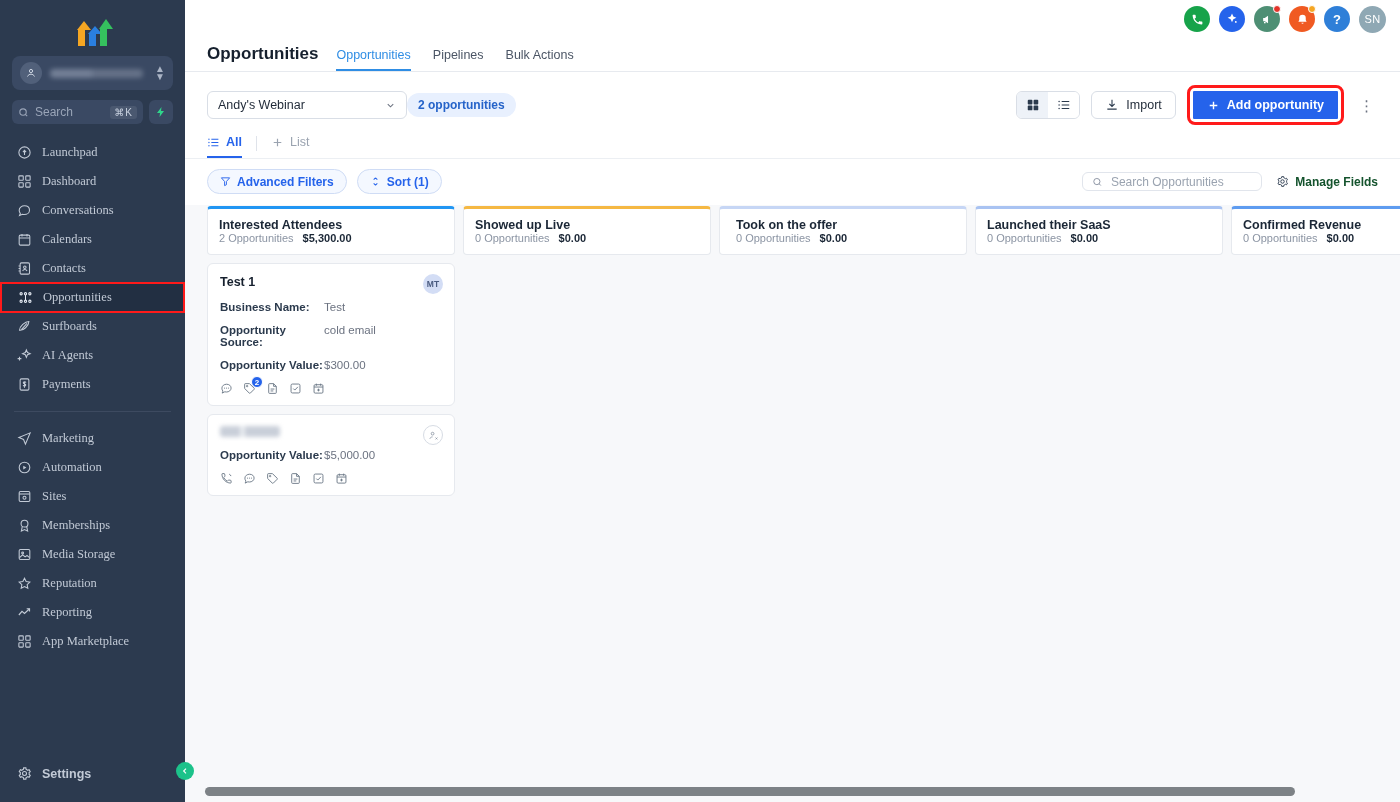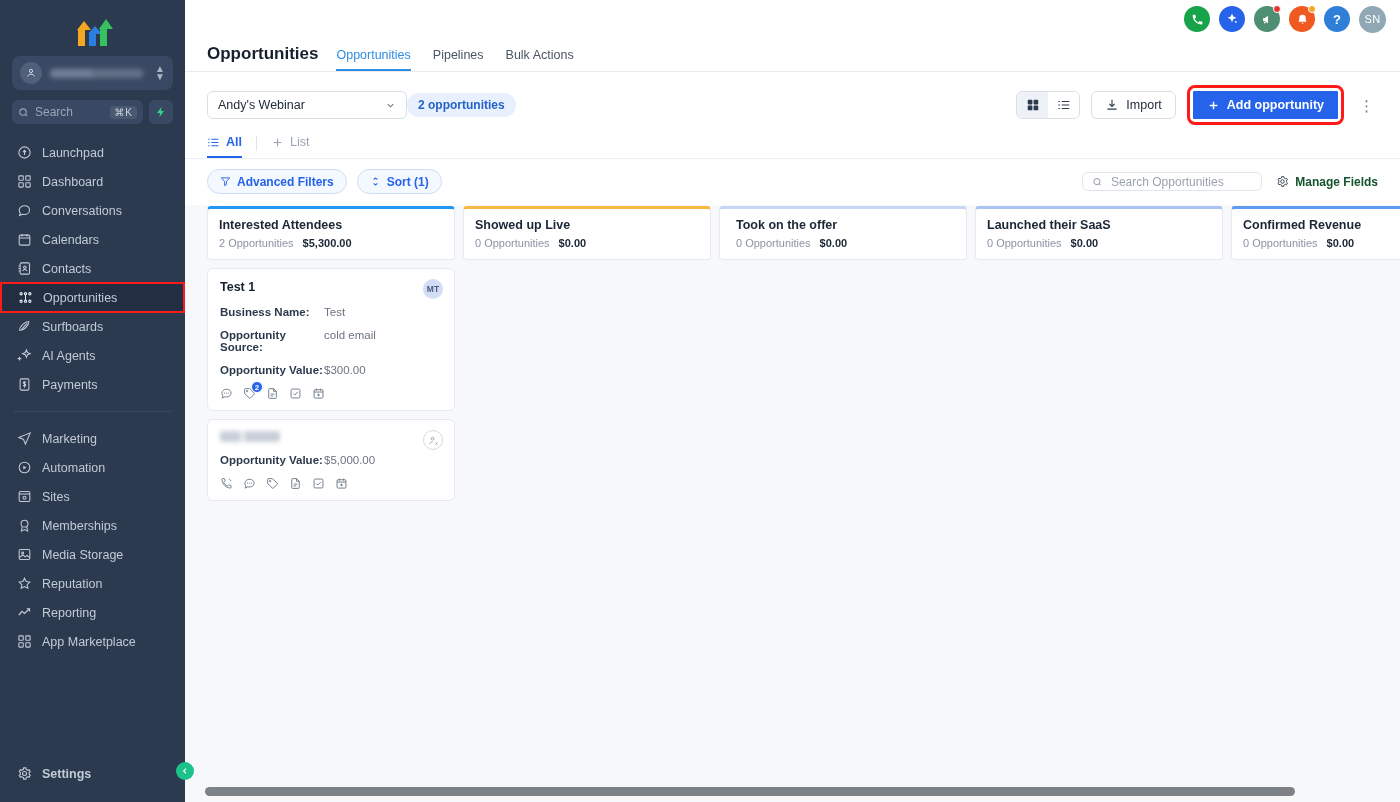--- a/index.html
+++ b/index.html
@@ -55,21 +55,21 @@
   .search-box .ph { color:#9aa5b8; font-size:12px; flex:1; }
   .kbd {
     background:#4a5870; color:#c9d2e0; font-size:10px;
     border-radius:3px; padding:1px 4px; letter-spacing:1px;
   }
   .bolt-btn {
     width:24px;height:24px;background:#3a4963;border-radius:6px;
     display:flex;align-items:center;justify-content:center; cursor:pointer;
   }
 
-  .nav { margin-top:14px; display:flex; flex-direction:column; }
+  .nav { margin-top:14px; display:flex; flex-direction:column;font-family:Liberation Serif, serif; }
   .nav-item {
     display:flex; align-items:center; gap:10px;
     height:29px; padding:0 0 0 16px; color:#c2cad6; font-size:12.5px;
     cursor:pointer; position:relative;
   }
   .nav-item .ico { width:16px;height:16px;display:flex;align-items:center;justify-content:center;flex:0 0 16px; }
   .nav-item.active { background:#222f42; }
   .nav-item.highlighted {
     outline: 2.5px solid #ff1a1a; outline-offset:-1px;
     margin: 0 1px;
@@ -183,21 +183,21 @@
 
   
   .board-area { flex:1; background:#f7f8fa; overflow:hidden; position:relative; padding-bottom:0;}
   .board { display:flex; gap:8px; padding:0 22px 0 22px; align-items:flex-start; height:100%; }
   .column { width:248px; flex:0 0 248px; display:flex; flex-direction:column; gap:8px; padding-top:1px;}
   .col-head {
     background:#fff; border:1px solid #e6e9ee; border-radius:4px;
     border-top-width:3px; border-top-style:solid;
     padding:9px 11px 10px 11px;
   }
-  .col-title { font-size:12.5px; font-weight:bold; color:#1b2736; margin-bottom:5px; }
+  .col-title { font-size:12.5px; font-weight:bold; color:#1b2736; }
   .col-meta { font-size:11px; color:#8b94a3; display:flex; gap:9px; align-items:center;}
   .col-meta .amt { color:#1b2736; font-weight:bold; }
 
   .card {
     background:#fff; border:1px solid #e6e9ee; border-radius:6px;
     padding:11px 12px 10px 12px; position:relative;
   }
   .card-title { font-size:12.5px; font-weight:bold; color:#16202e; margin-bottom:12px; padding-right:30px; }
   .card-title.redacted {
     height:11px; width:60px; border-radius:3px;

